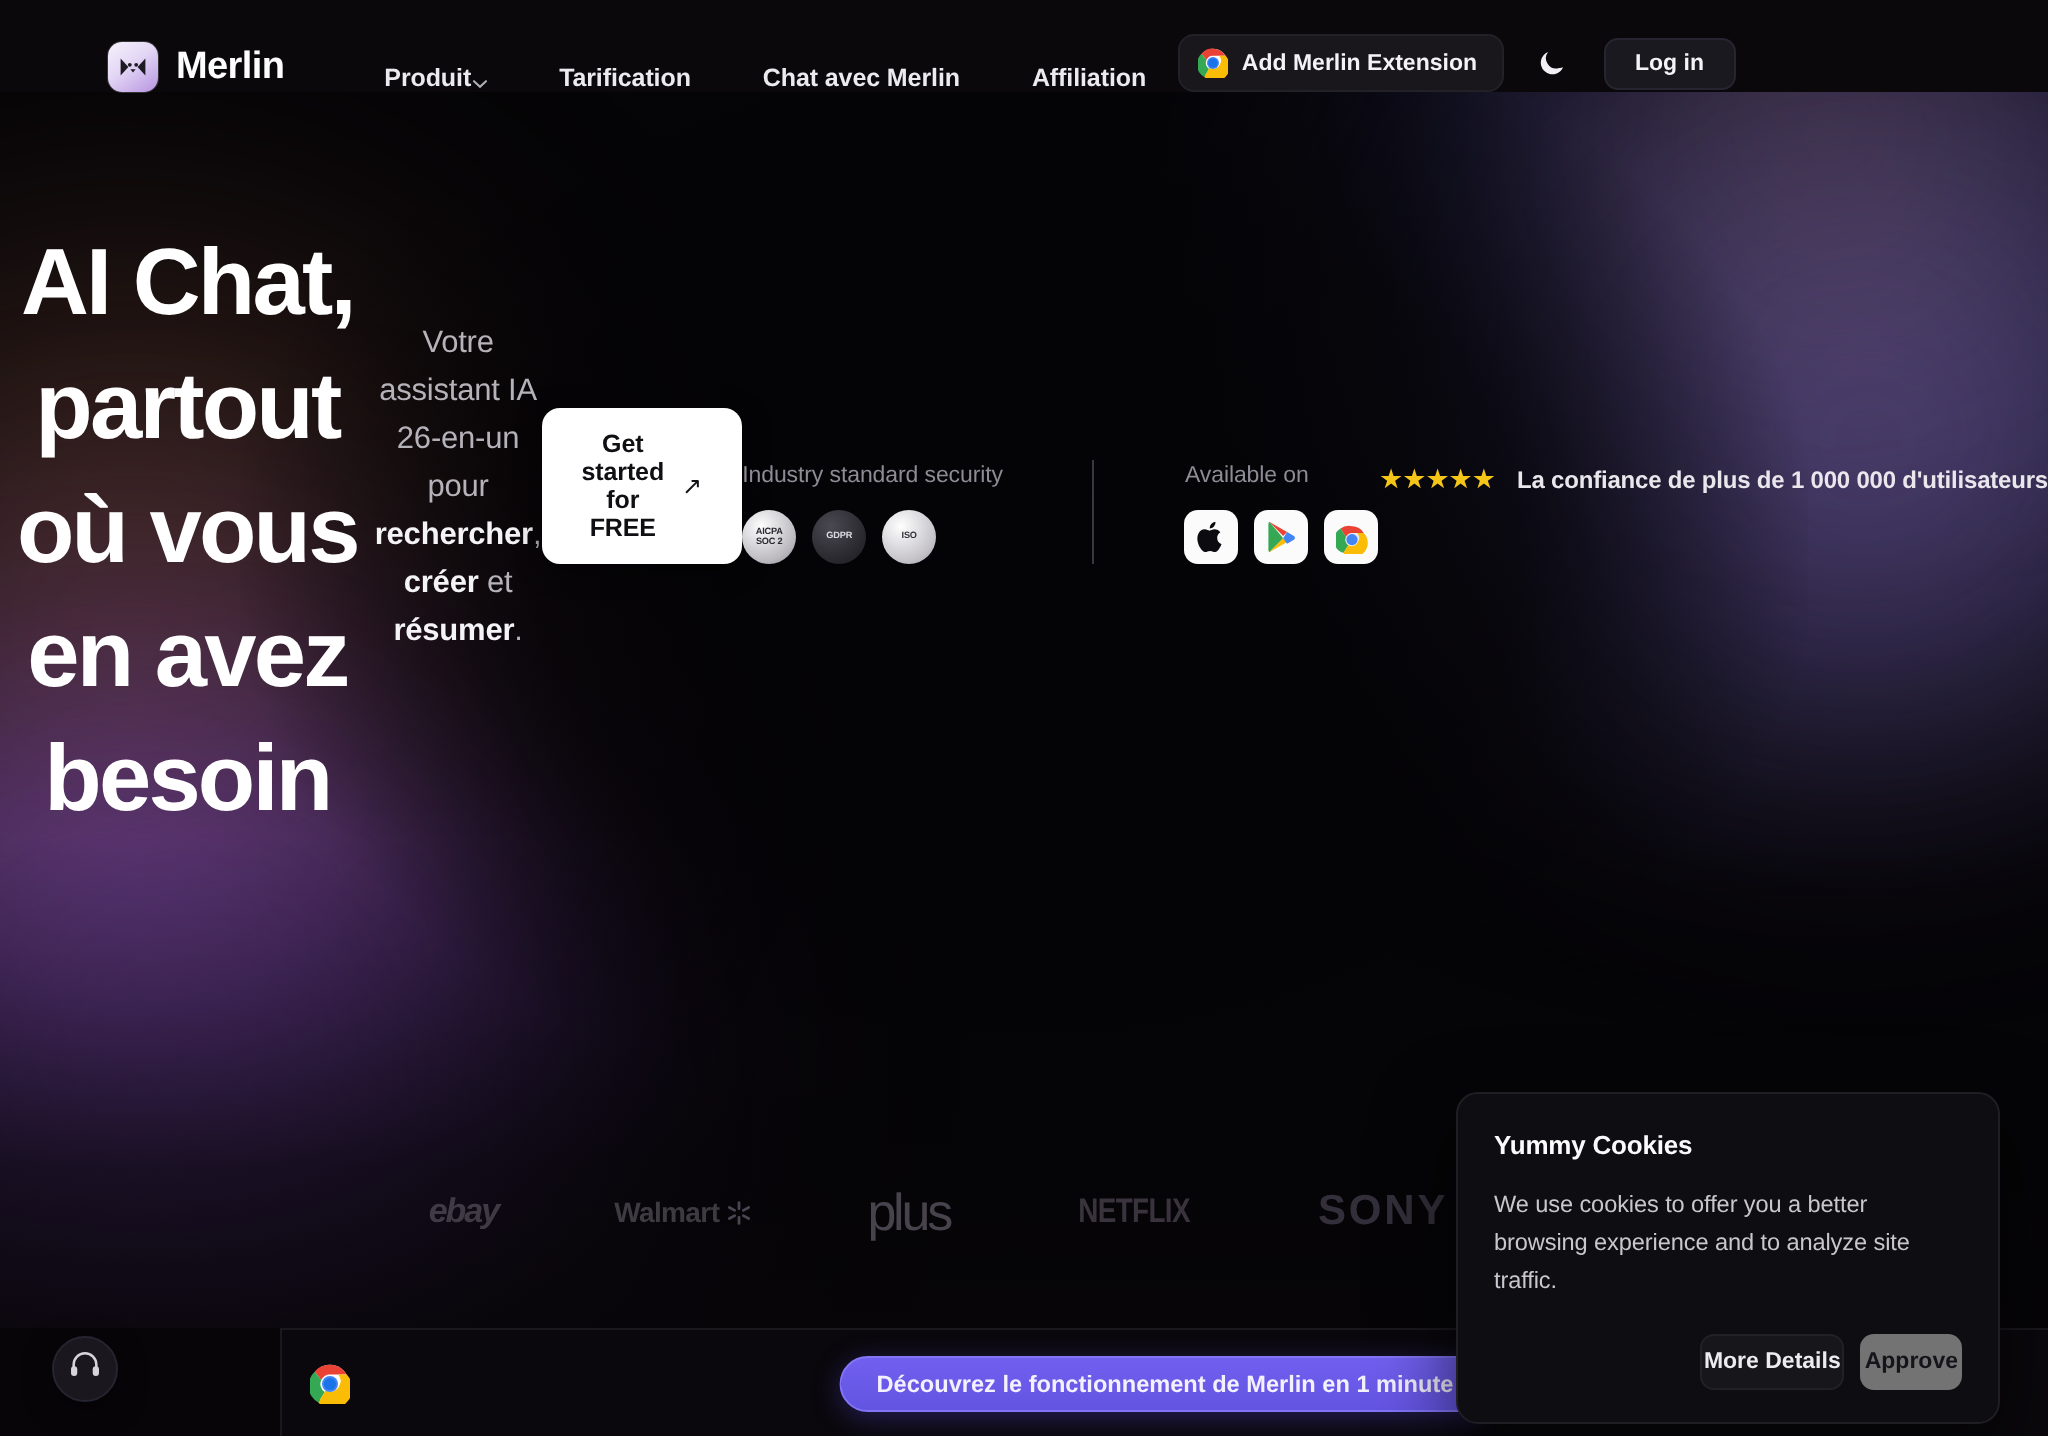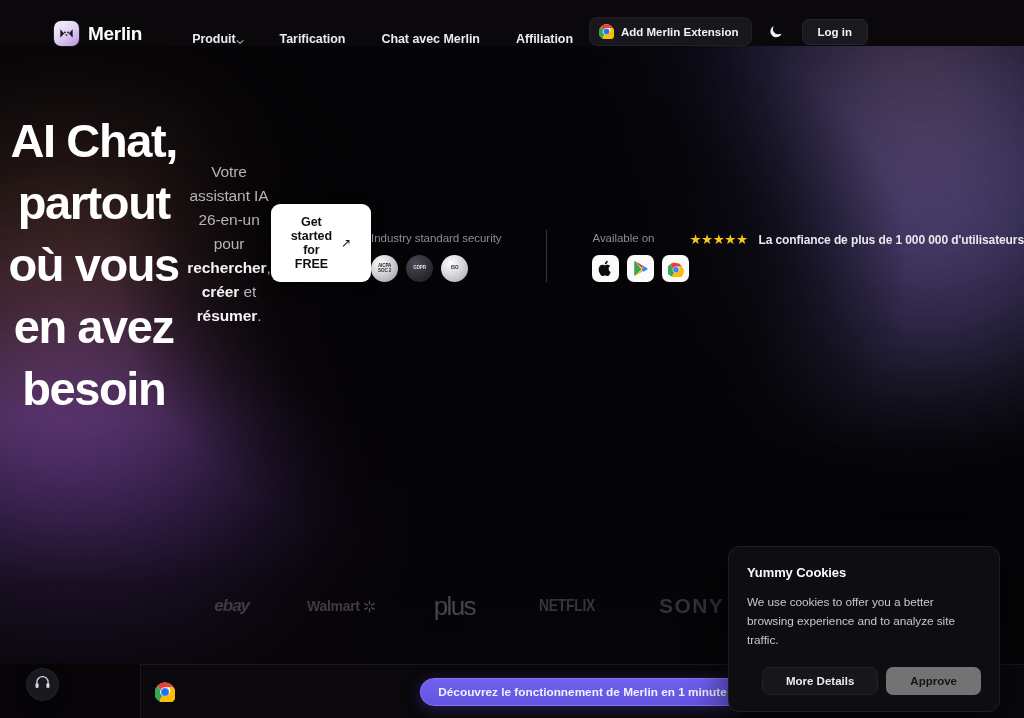--- a/index.html
+++ b/index.html
@@ -195,21 +195,21 @@
     position: absolute; right: 24px; top: 546px; width: 272px;
     background: #0e0d11; border: 1px solid #201e25;
     border-radius: 11px; padding: 18px 18px 16px 18px;
     z-index: 60;
     box-shadow: 0 14px 40px rgba(0,0,0,0.65);
   }
   .cookie-title { color: #fbfafc; font-size: 13px; font-weight: 700; letter-spacing: -0.1px; }
   .cookie-body { color: #c9c6ce; font-size: 11.8px; line-height: 19px; margin-top: 13px; letter-spacing: -0.05px; }
   .cookie-actions { display: flex; justify-content: flex-end; gap: 8px; margin-top: 17px; }
   .cookie-btn {
-    border-radius: 7px; padding: 7px 23px; font-size: 11.5px; font-weight: 600;
+    border-radius: 7px; padding: 7px 1px; font-size: 11.5px; font-weight: 600;
     cursor: pointer; border: 1px solid transparent; white-space: nowrap;
   }
   .cookie-btn.secondary { background: #17161b; color: #ecebef; border-color: #232128; }
   .cookie-btn.primary { background: #737373; color: #15141a; }
 
   
   .bottombar {
     position: absolute; left: 140px; top: 664px; width: 884px; height: 54px;
     background: #0a080c; border-top: 1px solid #1a181e; border-left: 1px solid #1a181e;
     display: flex; align-items: center;

